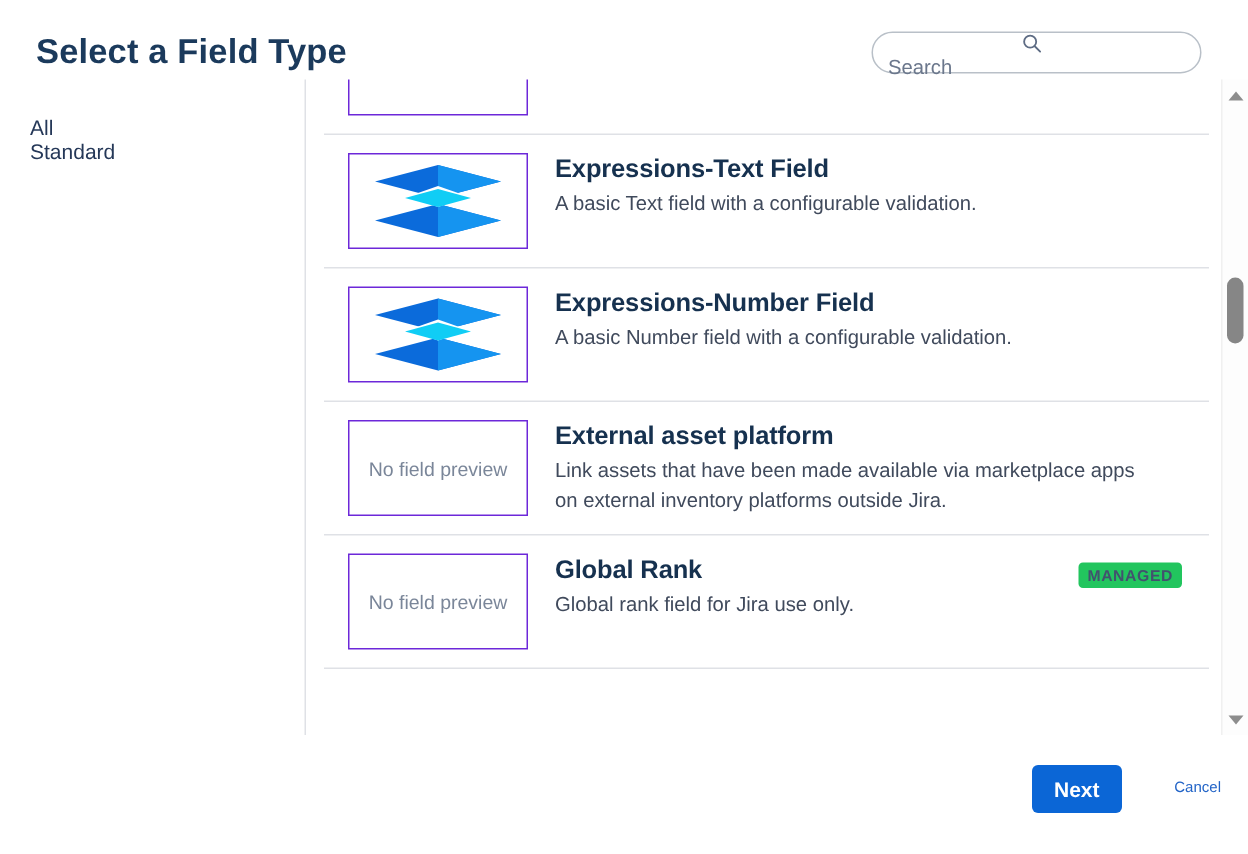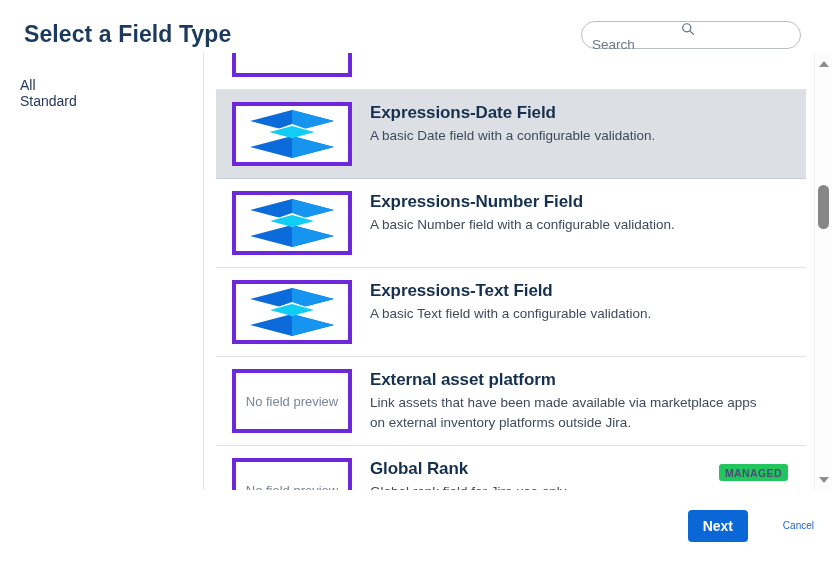--- a/index.html
+++ b/index.html
@@ -128,21 +128,21 @@
   .field-row.selected {
     background: #dcdfe4;
     border-bottom-color: #c9ced6;
   }
   .field-row .thumb {
     flex: 0 0 120px;
     width: 120px;
     height: 64px;
     margin-left: 16px;
     background: #ffffff;
-    border: 4px solid #6d28d9;
+    border: 1px solid #6d28d9;
     box-sizing: border-box;
     display: flex;
     align-items: center;
     justify-content: center;
     overflow: hidden;
   }
   .field-row .thumb.no-preview {
     font-size: 13px;
     color: #7a8699;
   }
@@ -287,69 +287,52 @@
           <path d="M22 6 a14 14 0 0 0 28 0 z" fill="#f8324a"></path>
           <path d="M62 6 a14 14 0 0 0 28 0 z" fill="#f8324a"></path>
           <line x1="8" y1="7" x2="112" y2="7" stroke="#c7ccd4" stroke-width="1"></line>
           <line x1="8" y1="0" x2="8" y2="7" stroke="#c7ccd4" stroke-width="1"></line>
           <line x1="112" y1="0" x2="112" y2="7" stroke="#c7ccd4" stroke-width="1"></line>
         </svg>
       </div>
 
     </div>
 
-    <div class="field-row selected">
-      <div class="thumb">
-        <svg class="logo-svg" viewBox="0 0 92 52">
-          <path d="M46 2 L88 13 L46 24 L4 13 Z" fill="#0b6bdb"></path>
-          <path d="M46 2 L88 13 L46 24 Z" fill="#1594f0"></path>
-          <path d="M46 18 L68 24 L46 30 L24 24 Z" fill="#10cdf5"></path>
-          <path d="M46 28 L88 39 L46 50 L4 39 Z" fill="#0b6bdb"></path>
-          <path d="M46 28 L88 39 L46 50 Z" fill="#1594f0"></path>
-          <path d="M46 16 L66 23 L46 30 L26 23 Z" fill="#ffffff"></path>
-          <path d="M46 18 L68 24 L46 30 L24 24 Z" fill="#10cdf5"></path>
-        </svg>
-      </div>
-      <div class="field-text">
-        <div class="field-name">Expressions-Date Field</div>
-        <div class="field-desc">A basic Date field with a configurable validation.</div>
-      </div>
-    </div>
 
     <div class="field-row">
       <div class="thumb">
         <svg class="logo-svg" viewBox="0 0 92 52">
           <path d="M46 2 L88 13 L46 24 L4 13 Z" fill="#0b6bdb"></path>
           <path d="M46 2 L88 13 L46 24 Z" fill="#1594f0"></path>
           <path d="M46 28 L88 39 L46 50 L4 39 Z" fill="#0b6bdb"></path>
           <path d="M46 28 L88 39 L46 50 Z" fill="#1594f0"></path>
           <path d="M46 16 L66 23 L46 30 L26 23 Z" fill="#ffffff"></path>
           <path d="M46 18 L68 24 L46 30 L24 24 Z" fill="#10cdf5"></path>
         </svg>
       </div>
       <div class="field-text">
-        <div class="field-name">Expressions-Number Field</div>
-        <div class="field-desc">A basic Number field with a configurable validation.</div>
+        <div class="field-name">Expressions-Text Field</div>
+        <div class="field-desc">A basic Text field with a configurable validation.</div>
       </div>
     </div>
 
     <div class="field-row">
       <div class="thumb">
         <svg class="logo-svg" viewBox="0 0 92 52">
           <path d="M46 2 L88 13 L46 24 L4 13 Z" fill="#0b6bdb"></path>
           <path d="M46 2 L88 13 L46 24 Z" fill="#1594f0"></path>
           <path d="M46 28 L88 39 L46 50 L4 39 Z" fill="#0b6bdb"></path>
           <path d="M46 28 L88 39 L46 50 Z" fill="#1594f0"></path>
           <path d="M46 16 L66 23 L46 30 L26 23 Z" fill="#ffffff"></path>
           <path d="M46 18 L68 24 L46 30 L24 24 Z" fill="#10cdf5"></path>
         </svg>
       </div>
       <div class="field-text">
-        <div class="field-name">Expressions-Text Field</div>
-        <div class="field-desc">A basic Text field with a configurable validation.</div>
+        <div class="field-name">Expressions-Number Field</div>
+        <div class="field-desc">A basic Number field with a configurable validation.</div>
       </div>
     </div>
 
     <div class="field-row">
       <div class="thumb no-preview">No field preview</div>
       <div class="field-text">
         <div class="field-name">External asset platform</div>
         <div class="field-desc">Link assets that have been made available via marketplace apps on external inventory platforms outside Jira.</div>
       </div>
     </div>

